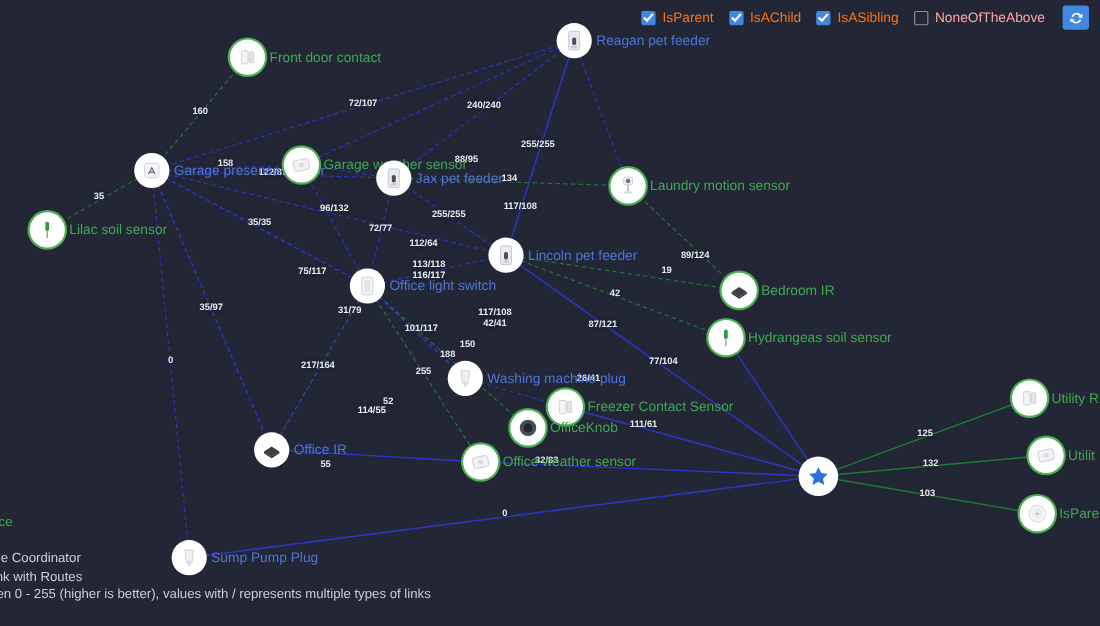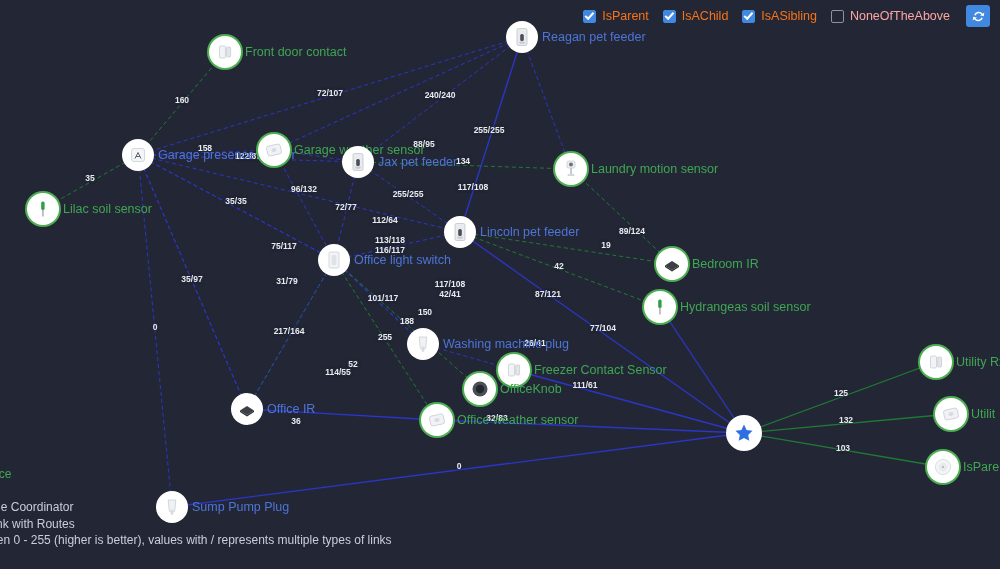--- a/index.html
+++ b/index.html
@@ -342,33 +342,33 @@
       <div class="elabel" style="left: 304px; top: 190px;">96/132</div>
       <div class="elabel" style="left: 236px; top: 202px;">35/35</div>
       <div class="elabel" style="left: 346px; top: 208px;">72/77</div>
       <div class="elabel" style="left: 385px; top: 221px;">112/64</div>
       <div class="elabel" style="left: 284px; top: 247px;">75/117</div>
       <div class="elabel" style="left: 390px; top: 245px;">113/118
 116/117</div>
       <div class="elabel" style="left: 566px; top: 246px; margin-left: 40px;">19</div>
       <div class="elabel" style="left: 559px; top: 267px;">42</div>
       <div class="elabel" style="left: 632px; top: 232px;">89/124</div>
-      <div class="elabel" style="left: 287px; top: 282px;">31/79</div>
+      <div class="elabel" style="left: 318px; top: 282px;">31/79</div>
       <div class="elabel" style="left: 450px; top: 289px;">117/108
 42/41</div>
       <div class="elabel" style="left: 373px; top: 299px; margin-left: 10px;">101/117</div>
       <div class="elabel" style="left: 353px; top: 317px; margin-top: 48px;">52</div>
       <div class="elabel" style="left: 425px; top: 313px;">150</div>
       <div class="elabel" style="left: 407px; top: 322px;">188</div>
       <div class="elabel" style="left: 385px; top: 338px;">255</div>
       <div class="elabel" style="left: 289px; top: 332px;">217/164</div>
       <div class="elabel" style="left: 192px; top: 280px;">35/97</div>
       <div class="elabel" style="left: 155px; top: 328px;">0</div>
       <div class="elabel" style="left: 338px; top: 373px;">114/55</div>
-      <div class="elabel" style="left: 296px; top: 422px;">36</div>
+      <div class="elabel" style="left: 296px; top: 422px;">55</div>
       <div class="elabel" style="left: 535px; top: 344px;">26/41</div>
       <div class="elabel" style="left: 585px; top: 386px;">111/61</div>
       <div class="elabel" style="left: 603px; top: 329px;">77/104</div>
       <div class="elabel" style="left: 548px; top: 295px;">87/121</div>
       <div class="elabel" style="left: 497px; top: 419px;">32/83</div>
       <div class="elabel" style="left: 459px; top: 467px;">0</div>
       <div class="elabel" style="left: 841px; top: 394px;">125</div>
       <div class="elabel" style="left: 846px; top: 421px;">132</div>
       <div class="elabel" style="left: 843px; top: 449px;">103</div>
     </div>

